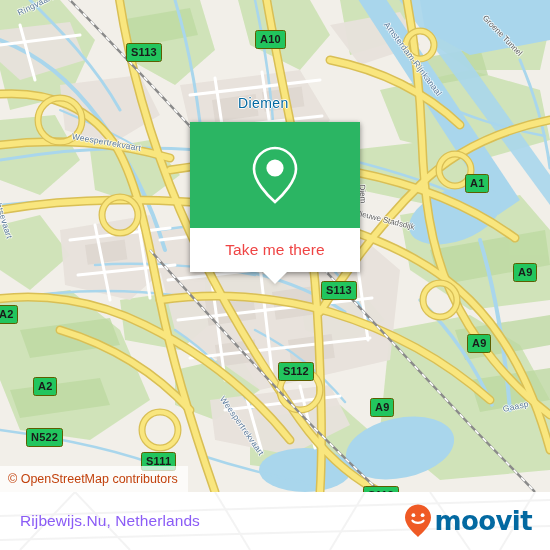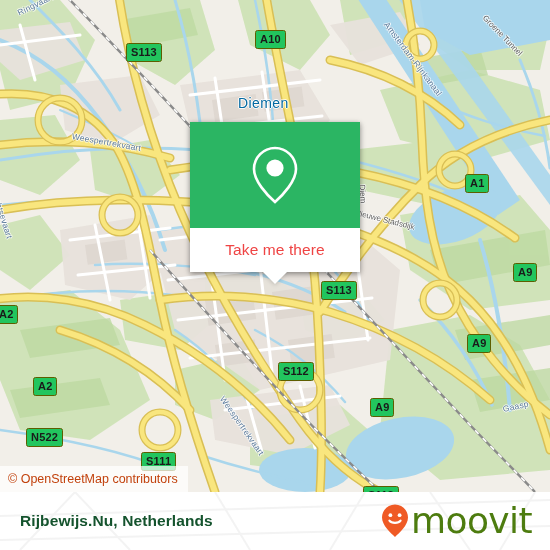--- a/index.html
+++ b/index.html
@@ -147,36 +147,35 @@
   .footer-ghost {
     position: absolute;
     left: 0; top: 0;
     width: 550px; height: 58px;
     opacity: .30;
     pointer-events: none;
   }
   .footer-title {
     position: relative;
     font-size: 15.5px;
-    color: #14532d;
+    color: #8b5cf6;
     letter-spacing: .1px;
     z-index: 2;
-    font-weight: bold;
   }
   .brand {
     position: relative;
     display: flex;
     align-items: center;
     gap: 1px;
     z-index: 2;
   }
   .brand-word {
-    font-size: 36px;
-    font-weight: normal;
-    color: #4d7c0f;
+    font-size: 26px;
+    font-weight: bold;
+    color: #0369a1;
     letter-spacing: -0.6px;
     line-height: 1;
     font-family: "DejaVu Sans", sans-serif;
   }
 </style>
 </head>
 <body>
 
 <div id="root">
 

